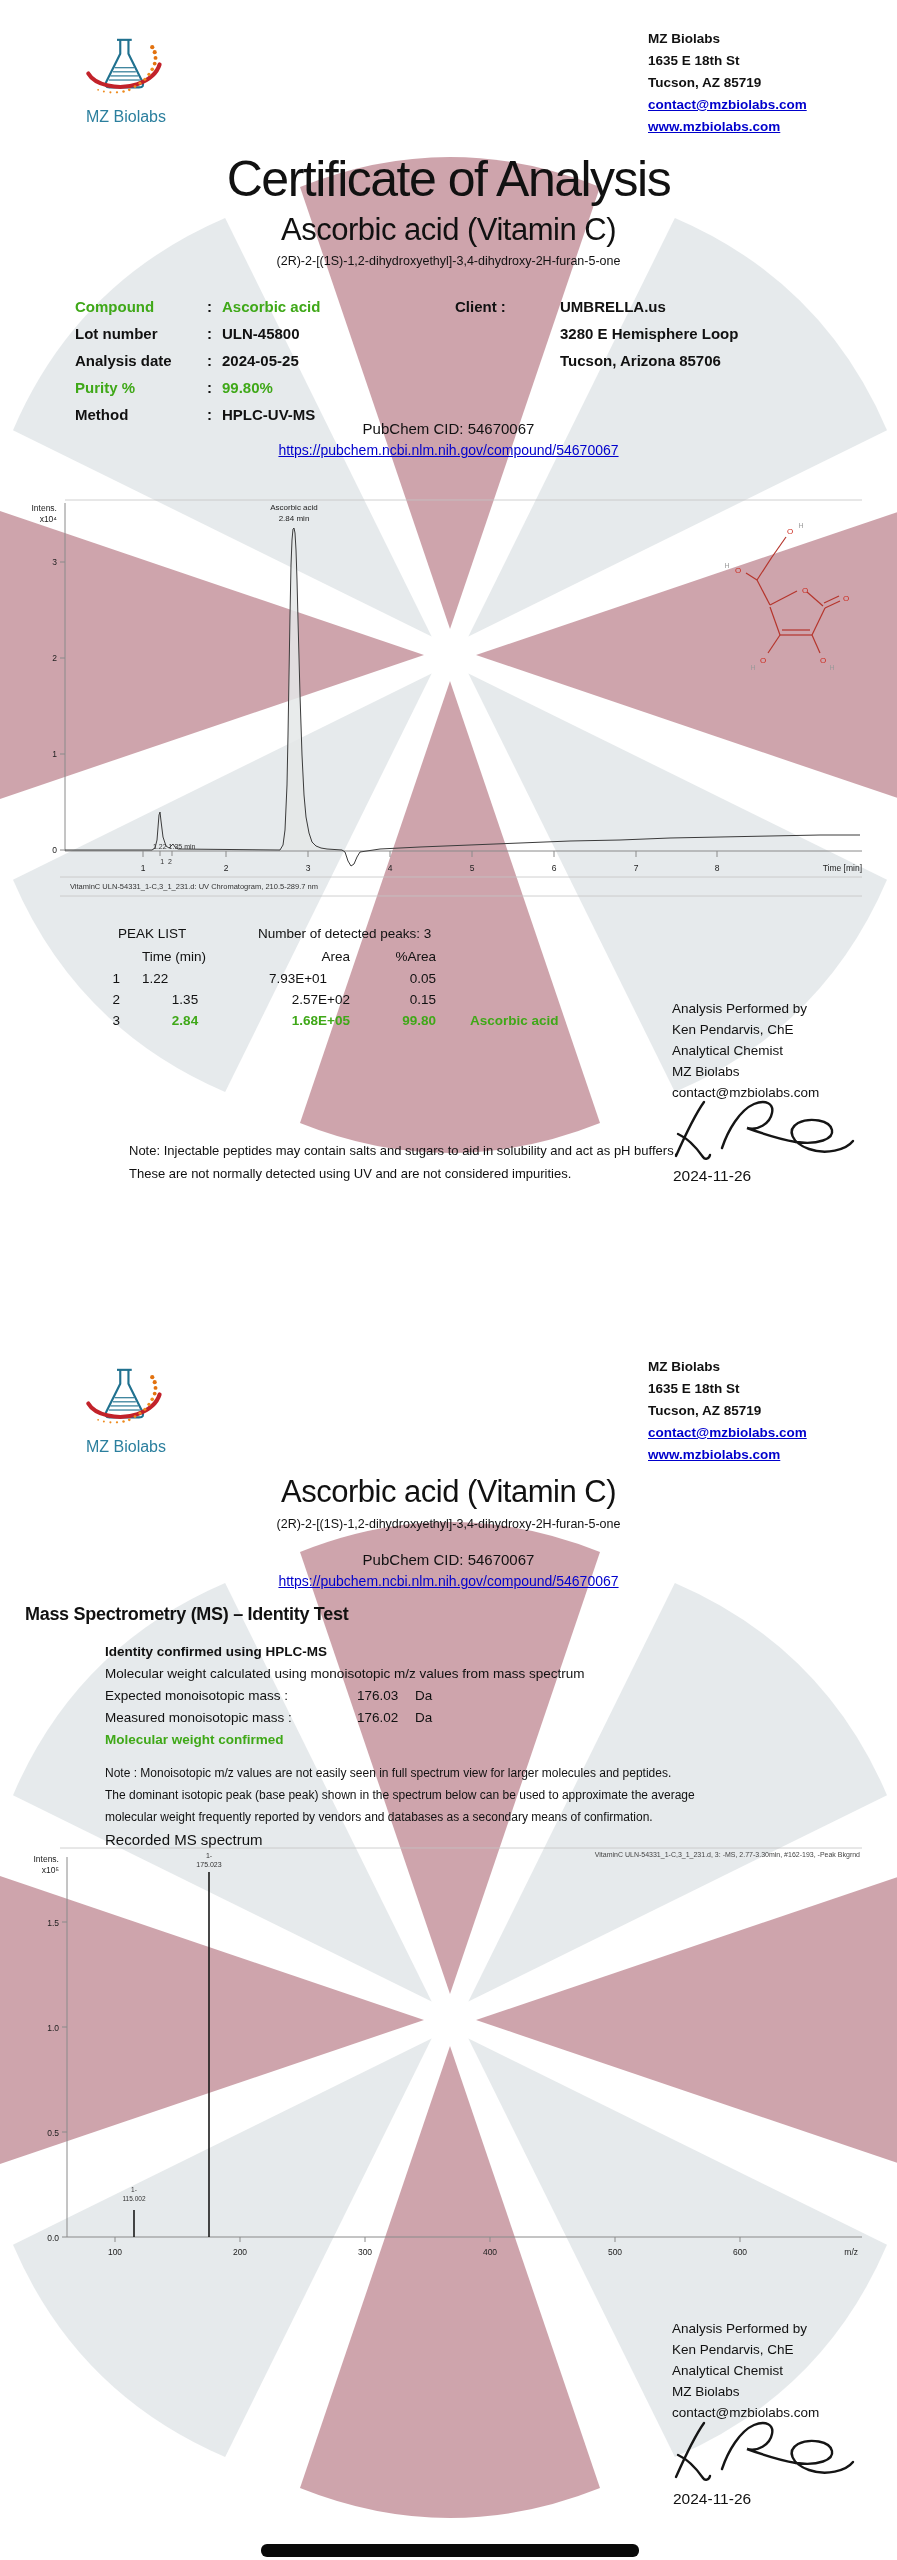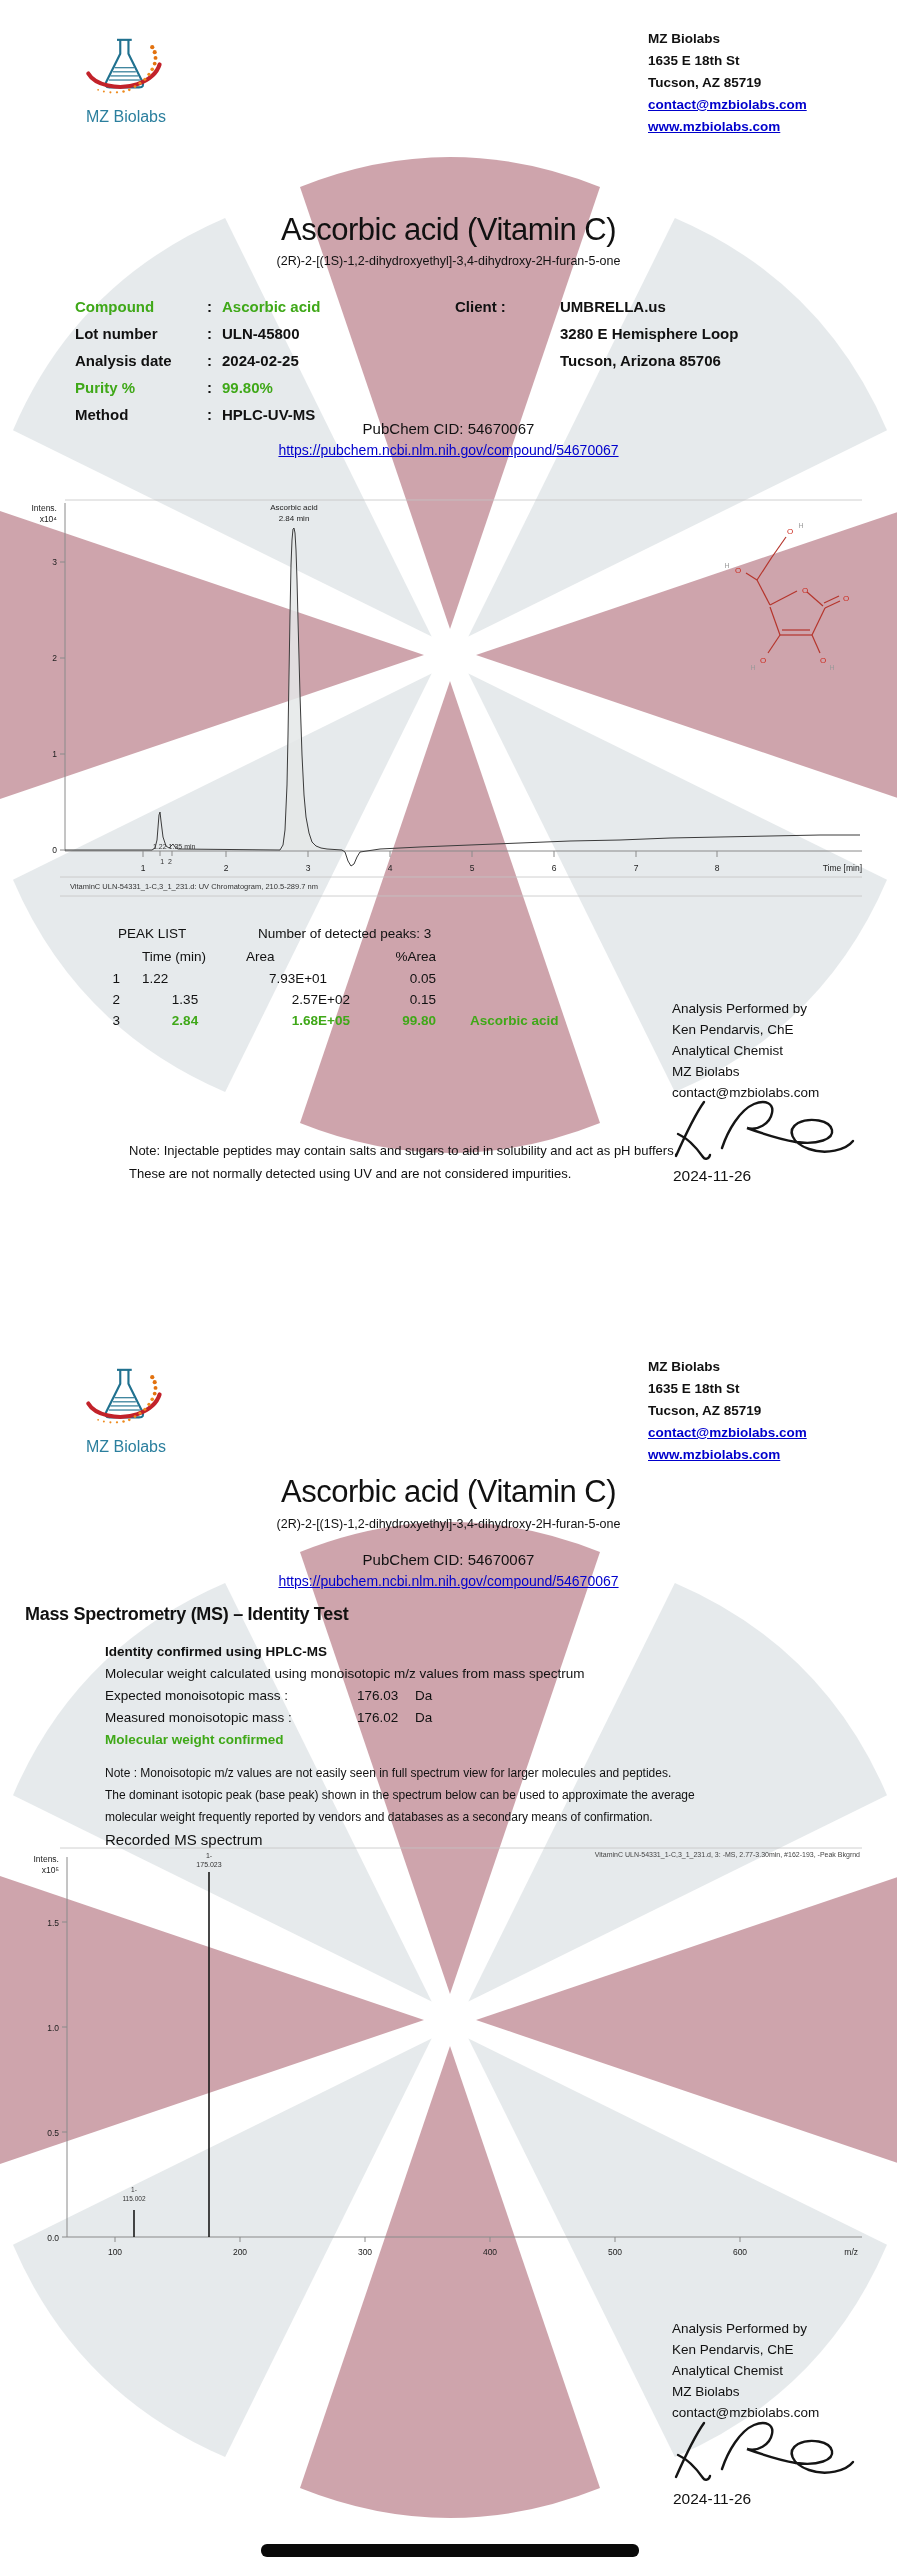--- a/index.html
+++ b/index.html
@@ -116,34 +116,35 @@
       <use href="#logo-art" xlink:href="#logo-art"></use>
     </svg>
   <div class="abs brand-name" style="left:78px;top:108px;width:96px">MZ Biolabs</div>
 
   <div class="abs addr b" style="left:648px;top:32px">MZ Biolabs</div>
   <div class="abs addr b" style="left:648px;top:54px">1635 E 18th St</div>
   <div class="abs addr b" style="left:648px;top:76px">Tucson, AZ 85719</div>
   <div class="abs addr b link" style="left:648px;top:98px">contact@mzbiolabs.com</div>
   <div class="abs addr b link" style="left:648px;top:120px">www.mzbiolabs.com</div>
 
+  <div class="abs center doc-title" style="top:150px">Certificate of Analysis</div>
   <div class="abs center comp-title" style="top:212px">Ascorbic acid (Vitamin C)</div>
   <div class="abs center iupac" style="top:254px">(2R)-2-[(1S)-1,2-dihydroxyethyl]-3,4-dihydroxy-2H-furan-5-one</div>
 
   <div class="abs info b green" style="left:75px;top:298px">Compound</div>
   <div class="abs info b" style="left:207px;top:298px">:</div>
   <div class="abs info b green" style="left:222px;top:298px">Ascorbic acid</div>
 
   <div class="abs info b" style="left:75px;top:325px">Lot number</div>
   <div class="abs info b" style="left:207px;top:325px">:</div>
   <div class="abs info b" style="left:222px;top:325px">ULN-45800</div>
 
   <div class="abs info b" style="left:75px;top:352px">Analysis date</div>
   <div class="abs info b" style="left:207px;top:352px">:</div>
-  <div class="abs info b" style="left:222px;top:352px">2024-02-25</div>
+  <div class="abs info b" style="left:222px;top:352px">2024-05-25</div>
 
   <div class="abs info b green" style="left:75px;top:379px">Purity %</div>
   <div class="abs info b" style="left:207px;top:379px">:</div>
   <div class="abs info b green" style="left:222px;top:379px">99.80%</div>
 
   <div class="abs info b" style="left:75px;top:406px">Method</div>
   <div class="abs info b" style="left:207px;top:406px">:</div>
   <div class="abs info b" style="left:222px;top:406px">HPLC-UV-MS</div>
 
   <div class="abs info b" style="left:455px;top:298px">Client :</div>
@@ -227,21 +228,21 @@
     </g>
 
     <line x1="60" y1="382" x2="862" y2="382" class="axis-light"></line>
     <text x="70" y="394" class="cap">VitaminC ULN-54331_1-C,3_1_231.d: UV Chromatogram, 210.5-289.7 nm</text>
     <line x1="60" y1="401" x2="862" y2="401" class="axis-light"></line>
   </svg>
 
   <div class="abs tbl" style="left:118px;top:926px">PEAK LIST</div>
   <div class="abs tbl" style="left:258px;top:926px">Number of detected peaks: 3</div>
   <div class="abs tbl" style="left:142px;top:949px;width:86px;">Time (min)</div>
-  <div class="abs tbl" style="left:246px;top:949px;width:104px;">Area</div>
+  <div class="abs tbl" style="left:246px;top:949px;width:104px;text-align:right">Area</div>
   <div class="abs tbl" style="left:356px;top:949px;width:80px;text-align:right">%Area</div>
 
   <div class="abs tbl" style="left:98px;top:971px;width:22px;text-align:right">1</div>
   <div class="abs tbl" style="left:142px;top:971px;width:86px;text-align:left">1.22</div>
   <div class="abs tbl" style="left:246px;top:971px;width:104px;text-align:center">7.93E+01</div>
   <div class="abs tbl" style="left:356px;top:971px;width:80px;text-align:right">0.05</div>
 
   <div class="abs tbl" style="left:98px;top:992px;width:22px;text-align:right">2</div>
   <div class="abs tbl" style="left:142px;top:992px;width:86px;text-align:center">1.35</div>
   <div class="abs tbl" style="left:246px;top:992px;width:104px;text-align:right">2.57E+02</div>

